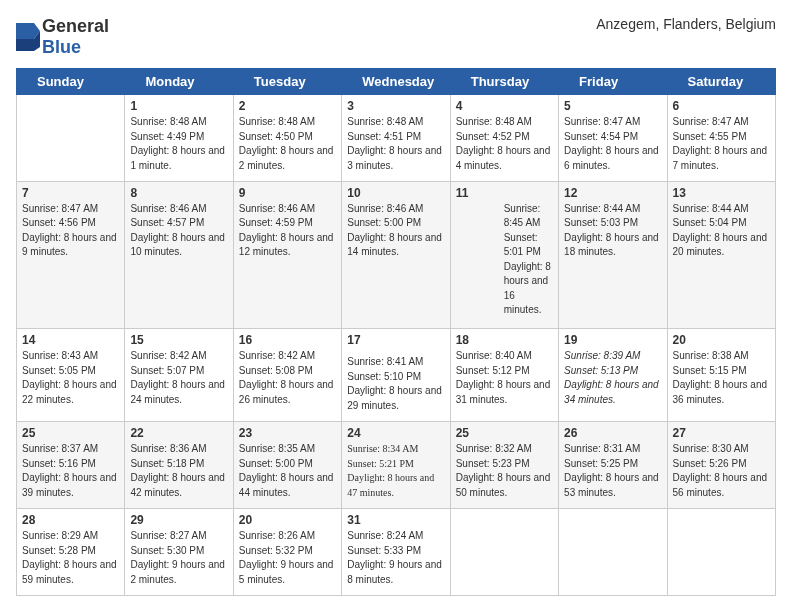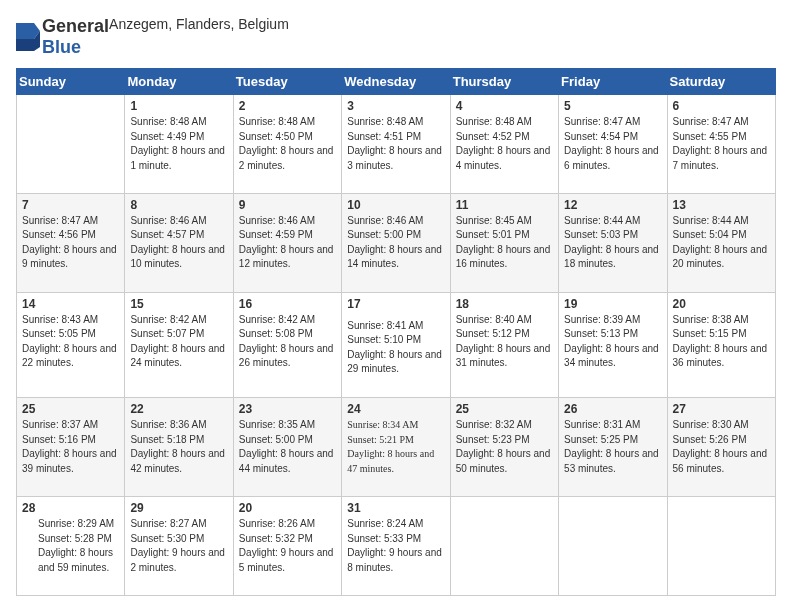--- a/index.html
+++ b/index.html
@@ -12,20 +12,21 @@
     }
     .page {
       width: 792px;
       height: 612px;
       padding: 16px;
       display: flex;
       flex-direction: column;
     }
     .header {
       display: flex;
+      justify-content: space-between;
       align-items: flex-start;
       margin-bottom: 10px;
     }
     .logo {
       display: flex;
       align-items: center;
     }
     .logo-text {
       display: flex;
       flex-direction: column;
@@ -55,21 +56,21 @@
       flex: 1;
       border: 1px solid #ccc;
       border-collapse: collapse;
       width: 100%;
       table-layout: fixed;
     }
     .calendar th {
       background: #2a5fa5;
       color: #fff;
       text-align: left;
-      padding: 5px 2px;
+      padding: 5px 20px;
       font-size: 13px;
       font-weight: 600;
       border: 1px solid #2a5fa5;
     }
     .calendar td {
       border: 1px solid #ccc;
       vertical-align: top;
       padding: 4px 5px;
       font-size: 10.5px;
       color: #333;
@@ -191,21 +192,21 @@
 Daylight: 8 hours and 12 minutes.</div>
           </td>
           <td>
             <span class="cell-date">10</span>
             <div class="cell-info" style="white-space: pre-line;">Sunrise: 8:46 AM
 Sunset: 5:00 PM
 Daylight: 8 hours and 14 minutes.</div>
           </td>
           <td>
             <span class="cell-date">11</span>
-            <div class="cell-info" style="white-space: pre-line;">Sunrise: 8:45 AM
+            <div class="cell-info" style="white-space: pre-line; margin-left: 48px;">Sunrise: 8:45 AM
 Sunset: 5:01 PM
 Daylight: 8 hours and 16 minutes.</div>
           </td>
           <td>
             <span class="cell-date">12</span>
             <div class="cell-info" style="white-space: pre-line;">Sunrise: 8:44 AM
 Sunset: 5:03 PM
 Daylight: 8 hours and 18 minutes.</div>
           </td>
           <td>
@@ -241,21 +242,21 @@
 Daylight: 8 hours and 29 minutes.</div>
           </td>
           <td>
             <span class="cell-date">18</span>
             <div class="cell-info" style="white-space: pre-line;">Sunrise: 8:40 AM
 Sunset: 5:12 PM
 Daylight: 8 hours and 31 minutes.</div>
           </td>
           <td>
             <span class="cell-date">19</span>
-            <div class="cell-info" style="white-space: pre-line;">Sunrise: 8:39 AM
+            <div class="cell-info" style="white-space: pre-line; font-style: italic;">Sunrise: 8:39 AM
 Sunset: 5:13 PM
 Daylight: 8 hours and 34 minutes.</div>
           </td>
           <td>
             <span class="cell-date">20</span>
             <div class="cell-info" style="white-space: pre-line;">Sunrise: 8:38 AM
 Sunset: 5:15 PM
 Daylight: 8 hours and 36 minutes.</div>
           </td>
         </tr>
@@ -299,21 +300,21 @@
           <td>
             <span class="cell-date">27</span>
             <div class="cell-info" style="white-space: pre-line;">Sunrise: 8:30 AM
 Sunset: 5:26 PM
 Daylight: 8 hours and 56 minutes.</div>
           </td>
         </tr>
         <tr>
           <td>
             <span class="cell-date">28</span>
-            <div class="cell-info" style="white-space: pre-line; margin-left: 16px;">Sunrise: 8:29 AM
+            <div class="cell-info" style="white-space: pre-line;">Sunrise: 8:29 AM
 Sunset: 5:28 PM
 Daylight: 8 hours and 59 minutes.</div>
           </td>
           <td>
             <span class="cell-date">29</span>
             <div class="cell-info" style="white-space: pre-line;">Sunrise: 8:27 AM
 Sunset: 5:30 PM
 Daylight: 9 hours and 2 minutes.</div>
           </td>
           <td>

